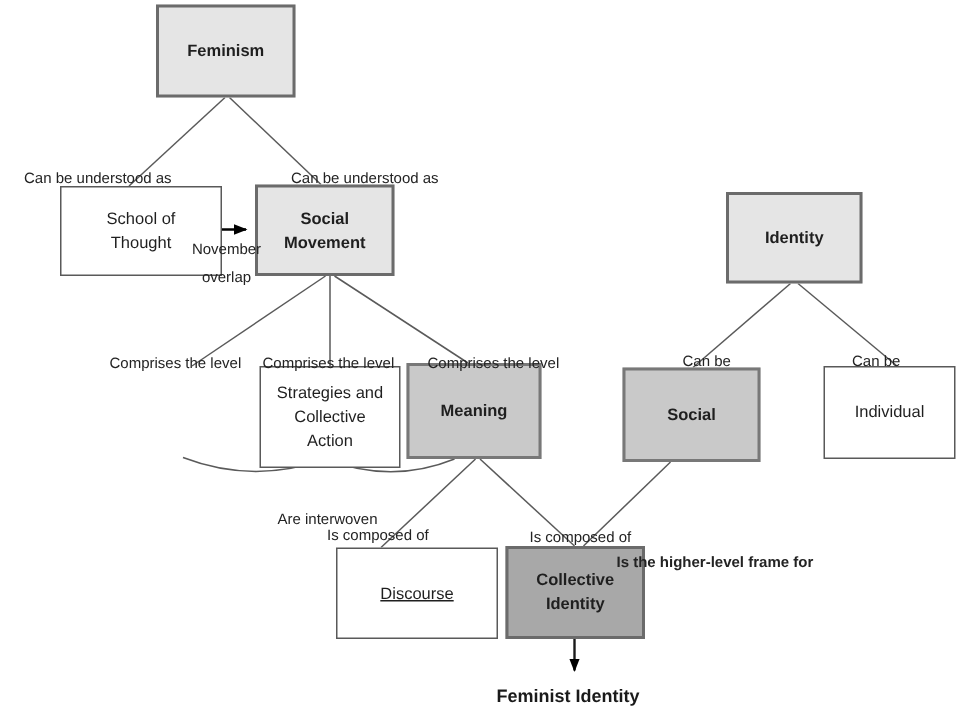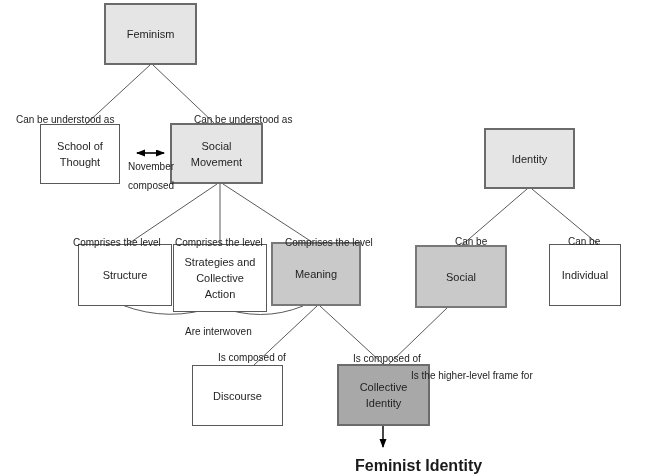--- a/index.html
+++ b/index.html
@@ -19,38 +19,37 @@
     font-size:11px;
     line-height:16px;
     color:var(--text,#1f1f1f);
     box-sizing:border-box;
     background:#ffffff;
     border:1px solid var(--node-border,#595959);
   }
   .fill-light{background:var(--node-light,#e5e5e5);border:2px solid #6b6b6b;}
   .fill-mid{background:var(--node-mid,#c9c9c9);border:2px solid #787878;}
   .fill-dark{background:var(--node-dark,#a8a8a8);border:2px solid #6b6b6b;}
-  .bold{font-weight:400;}
+  .bold{font-weight:700;}
   .edge-label{
     position:absolute;
     font-size:10px;
     color:#232323;
     white-space:pre;
     line-height:12px;
     margin-top:24px;
   }
   .center{text-align:center;}
   .free-label{
     position:absolute;
     font-weight:700;
-    font-size:16px;
+    font-size:12px;
     color:#1a1a1a;
     text-align:left;
     white-space:pre;
-    margin-left:24px;
   }
 </style>
 </head>
 <body>
 
 <div class="canvas">
 
   <svg class="edges" width="650" height="476" viewBox="0 0 650 476">
     <defs>
       <marker id="arrow" orient="auto-start-reverse" markerUnits="userSpaceOnUse" markerWidth="9" markerHeight="8" refX="8" refY="3.5">
@@ -76,62 +75,61 @@
     <line x1="317" y1="306" x2="254" y2="365" stroke="#5a5a5a" stroke-width="1"></line>
     <line x1="320" y1="306" x2="383" y2="364" stroke="#5a5a5a" stroke-width="1"></line>
 
     <line x1="447" y1="308" x2="389" y2="364" stroke="#5a5a5a" stroke-width="1"></line>
 
     <line x1="383" y1="426" x2="383" y2="447" stroke="#1a1a1a" stroke-width="1.6" marker-end="url(#arrow)"></line>
   </svg>
 
   <div class="node fill-light bold" style="left:104px;top:3px;width:93px;height:62px;">Feminism</div>
 
-  <div class="node" style="left:40px;top:124px;width:80px;height:60px;text-align:center;">School of
+  <div class="node" style="left:40px;top:124px;width:108px;height:60px;text-align:center;">School of
 Thought</div>
 
   <div class="node fill-light bold" style="left:170px;top:123px;width:93px;height:61px;">Social
 Movement</div>
 
   <div class="node fill-light bold" style="left:484px;top:128px;width:91px;height:61px;">Identity</div>
 
-  <div class="node" style="left:78px;top:244px;width:94px;height:62px;">Structure</div>
 
   <div class="node" style="left:173px;top:244px;width:94px;height:68px;">Strategies and
 Collective
 Action</div>
 
   <div class="node fill-mid bold" style="left:271px;top:242px;width:90px;height:64px;">Meaning</div>
 
   <div class="node fill-mid bold" style="left:415px;top:245px;width:92px;height:63px;">Social</div>
 
-  <div class="node" style="left:549px;top:244px;width:72px;height:62px;">Individual</div>
+  <div class="node" style="left:549px;top:244px;width:88px;height:62px;">Individual</div>
 
-  <div class="node" style="left:192px;top:365px;width:91px;height:61px;">Discourse</div>
+  <div class="node" style="left:224px;top:365px;width:108px;height:61px;text-decoration:underline;">Discourse</div>
 
   <div class="node fill-dark bold" style="left:337px;top:364px;width:93px;height:62px;">Collective
 Identity</div>
 
   <div class="free-label" style="left:331px;top:457px;width:110px;">Feminist Identity</div>
 
   <div class="edge-label" style="left:16px;top:90px;">Can be understood as</div>
 
   <div class="edge-label" style="left:194px;top:90px;">Can be understood as</div>
 
   <div class="edge-label center" style="left:121px;top:137px;width:60px;">November</div>
-  <div class="edge-label center" style="left:121px;top:156px;width:60px;">composed</div>
+  <div class="edge-label center" style="left:121px;top:156px;width:60px;">overlap</div>
 
   <div class="edge-label" style="left:73px;top:213px;">Comprises the level</div>
   <div class="edge-label" style="left:175px;top:213px;">Comprises the level</div>
   <div class="edge-label" style="left:285px;top:213px;">Comprises the level</div>
 
   <div class="edge-label" style="left:455px;top:212px;">Can be</div>
   <div class="edge-label" style="left:568px;top:212px;">Can be</div>
 
-  <div class="edge-label" style="left:185px;top:302px;">Are interwoven</div>
+  <div class="edge-label" style="left:185px;top:317px;">Are interwoven</div>
 
   <div class="edge-label" style="left:218px;top:328px;">Is composed of</div>
 
   <div class="edge-label" style="left:353px;top:329px;">Is composed of</div>
 
-  <div class="edge-label" style="left:411px;top:346px;">Is the higher-level frame for</div>
+  <div class="edge-label" style="left:411px;top:346px;font-weight:bold;">Is the higher-level frame for</div>
 
 </div>
 
 </body></html>

